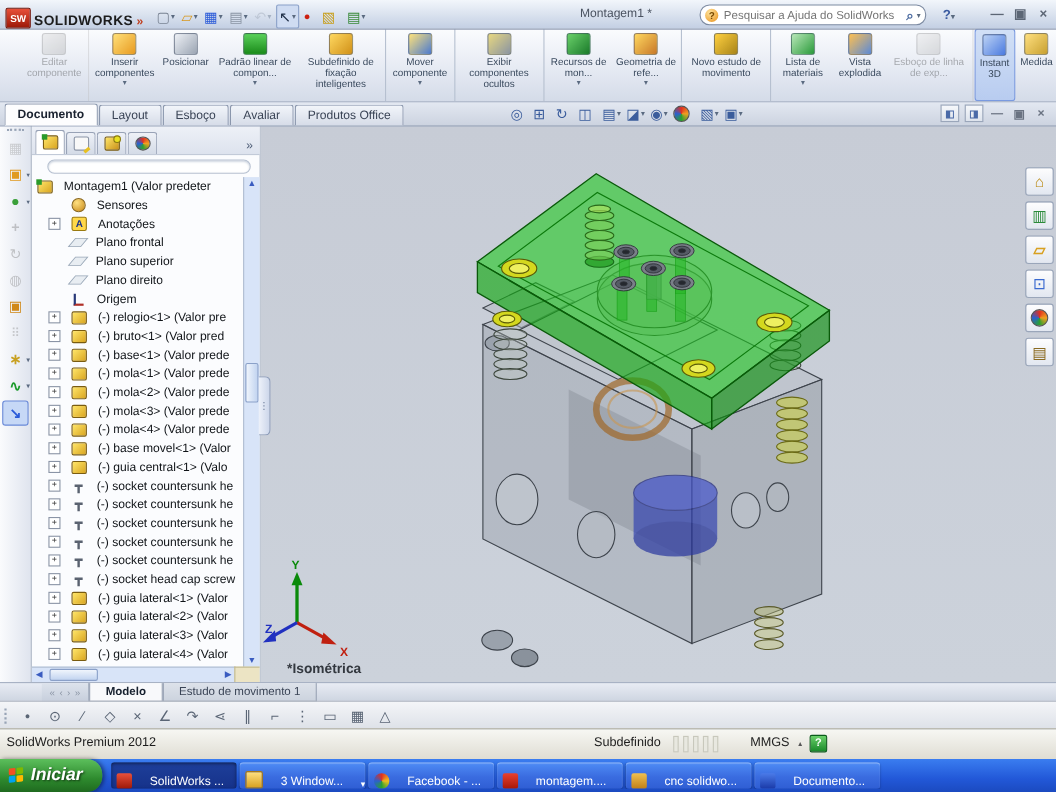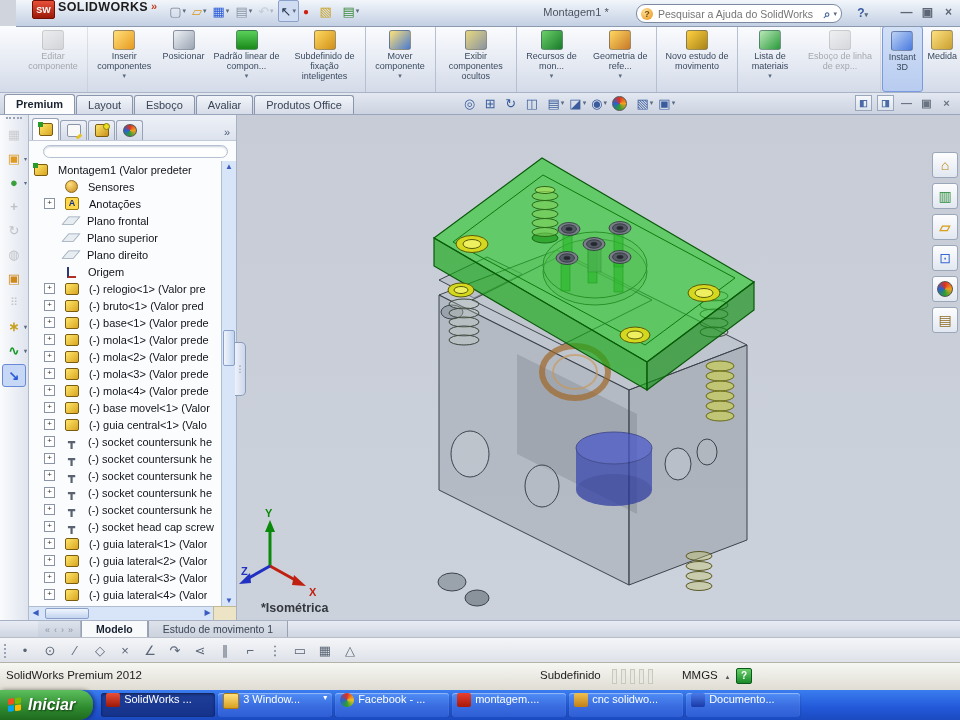--- a/index.html
+++ b/index.html
@@ -1,21 +1,21 @@
 <!DOCTYPE html>
 <html><head>
 <meta charset="utf-8">
 <style>
   html,body{margin:0;padding:0}
   body{width:960px;height:720px;font-family:"Liberation Sans",sans-serif;font-size:11px;overflow:hidden;background:#cfd4dd}
   #app{position:relative;width:960px;height:720px}
   i{font-style:normal}
 
   
-  .titlebar{position:absolute;top:0;left:16px;right:0;height:26px;background:linear-gradient(#f2f6fb,#c3cfe3);border-bottom:1px solid #8d99af;display:flex;align-items:flex-start;padding:0 16px;z-index:30}
+  .titlebar{position:absolute;top:0;left:0;right:0;height:26px;background:linear-gradient(#f2f6fb,#c3cfe3);border-bottom:1px solid #8d99af;display:flex;align-items:flex-end;padding:0 5px;z-index:30}
   .logo-box{width:21px;height:17px;background:linear-gradient(#e8503a,#9c1808);color:#fff;font-weight:bold;font-size:9px;display:flex;align-items:center;justify-content:center;border-radius:2px;border:1px solid #701005}
   .logo-text{font-weight:bold;font-size:12.5px;color:#1c1c1c;letter-spacing:.4px;margin:0 3px}
   .logo-arrow{color:#c04020;font-weight:bold;margin-right:10px}
   .quickbar{display:flex;align-items:center;gap:2px}
   .qbtn{display:flex;align-items:center;height:20px;padding:0 2px;border-radius:2px}
   .qbtn i.qg{font-size:13px;line-height:13px}
   .qbtn .dd{font-size:7px;color:#5a6a80;margin-left:1px;visibility:hidden}
   .qbtn.dropdown .dd{visibility:visible}
   .qbtn.disabled{opacity:.4}
   .qbtn.active{background:#cfdcf2;border:1px solid #8aa0c8}
@@ -179,21 +179,21 @@
   .sb-units .dd{font-size:7px;color:#555;margin-left:8px}
   .sb-help{position:absolute;left:736px;top:5px;width:14px;height:14px;background:linear-gradient(#6ad06a,#1a8a2a);border:1px solid #0a5a1a;border-radius:2px;color:#fff;font-weight:bold;font-size:10px;text-align:center;line-height:14px}
 
   
   .taskbar{position:absolute;top:690px;left:0;right:0;height:30px;background:linear-gradient(#3a7df0,#2258d8 60%,#1b4ac0);display:flex;align-items:center;z-index:40}
   .startbtn{height:30px;padding:0 18px 0 8px;background:linear-gradient(#5cbf5c,#2e8a2e 60%,#1f6a1f);border-radius:0 14px 14px 0;display:flex;align-items:center;gap:6px;color:#fff;font-weight:bold;font-style:italic;font-size:16px;text-shadow:1px 1px 2px rgba(0,0,0,.6);box-shadow:2px 0 4px rgba(0,0,0,.45);flex:none}
   .flag{width:14px;height:14px;display:grid;grid-template-columns:6px 6px;grid-template-rows:6px 6px;gap:1px;transform:skewY(-6deg)}
   .flag i{border-radius:1px}
   .flag .f1{background:#f25022}.flag .f2{background:#7fba00}.flag .f3{background:#00a4ef}.flag .f4{background:#ffb900}
   .taskitems{display:flex;gap:3px;margin-left:8px;flex:1;overflow:hidden}
-  .tkbtn{width:104px;height:24px;border-radius:3px;background:linear-gradient(#4f8df6,#3a6ce0 55%,#2f5ed4);box-shadow:inset 0 1px 1px rgba(255,255,255,.4),0 1px 2px rgba(0,0,0,.3);color:#fff;display:flex;align-items:flex-start;gap:4px;padding:0 5px;white-space:nowrap;overflow:hidden;flex:none}
+  .tkbtn{width:104px;height:24px;border-radius:3px;background:linear-gradient(#4f8df6,#3a6ce0 55%,#2f5ed4);box-shadow:inset 0 1px 1px rgba(255,255,255,.4),0 1px 2px rgba(0,0,0,.3);color:#fff;display:flex;align-items:flex-end;gap:16px;padding:0 5px;white-space:nowrap;overflow:hidden;flex:none}
   .tkbtn.active{background:linear-gradient(#1e3f9a,#16328a);box-shadow:inset 0 1px 3px rgba(0,0,0,.55)}
   .tkbtn .dd{margin-left:auto;font-size:8px}
   .tkbtn .dd{visibility:hidden}
   .tkbtn.dropdown .dd{visibility:visible}
   .tkicon{width:14px;height:14px;border-radius:2px;flex:none;display:flex;align-items:center;justify-content:center;font-size:8px;font-weight:bold;color:#fff}
   .tkbtn[data-icon="solidworks"] .tkicon{background:linear-gradient(#e8503a,#9c1808)}
   .tkbtn[data-icon="folder"] .tkicon{background:linear-gradient(#ffe080,#d8a020);border:1px solid #a87818}
   .tkbtn[data-icon="chrome"] .tkicon{border-radius:50%;background:conic-gradient(#e03020,#f0c020,#2aa030,#2a60d0,#e03020)}
   .tkbtn[data-icon="pdf"] .tkicon{background:linear-gradient(#e84030,#a81808)}
   .tkbtn[data-icon="app"] .tkicon{background:linear-gradient(#f0c050,#c08018)}
@@ -320,20 +320,25 @@
         <div class="rbtn sep" data-icon="motion-study">
         <span class="ricon"></span>
         <span class="rlabel">Novo estudo de movimento</span>
         <span class="dd">▾</span>
       </div>
         <div class="rbtn dropdown" data-icon="bom">
         <span class="ricon"></span>
         <span class="rlabel">Lista de materiais</span>
         <span class="dd">▾</span>
       </div>
+        <div class="rbtn" data-icon="exploded-view">
+        <span class="ricon"></span>
+        <span class="rlabel">Vista explodida</span>
+        <span class="dd">▾</span>
+      </div>
         <div class="rbtn disabled sep" data-icon="explode-sketch">
         <span class="ricon"></span>
         <span class="rlabel">Esboço de linha de exp...</span>
         <span class="dd">▾</span>
       </div>
         <div class="rbtn active sep" data-icon="instant3d">
         <span class="ricon"></span>
         <span class="rlabel">Instant 3D</span>
         <span class="dd">▾</span>
       </div>
@@ -342,21 +347,21 @@
         <span class="rlabel">Medida</span>
         <span class="dd">▾</span>
       </div>
       </div>
   </div>
   <div class="ds-mark">DS</div>
 
   <div class="tabrow">
     <div class="tabs">
 
-    <div class="tab active">Premium</div>
+    <div class="tab active">Documento</div>
         <div class="tab">Layout</div>
         <div class="tab">Esboço</div>
         <div class="tab">Avaliar</div>
         <div class="tab">Produtos Office</div>
       </div>
     <div class="headsup">
 
     <span class="hbtn" data-icon="zoom-fit">
           <i class="hglyph">◎</i>
           <i class="hdd">▾</i>

